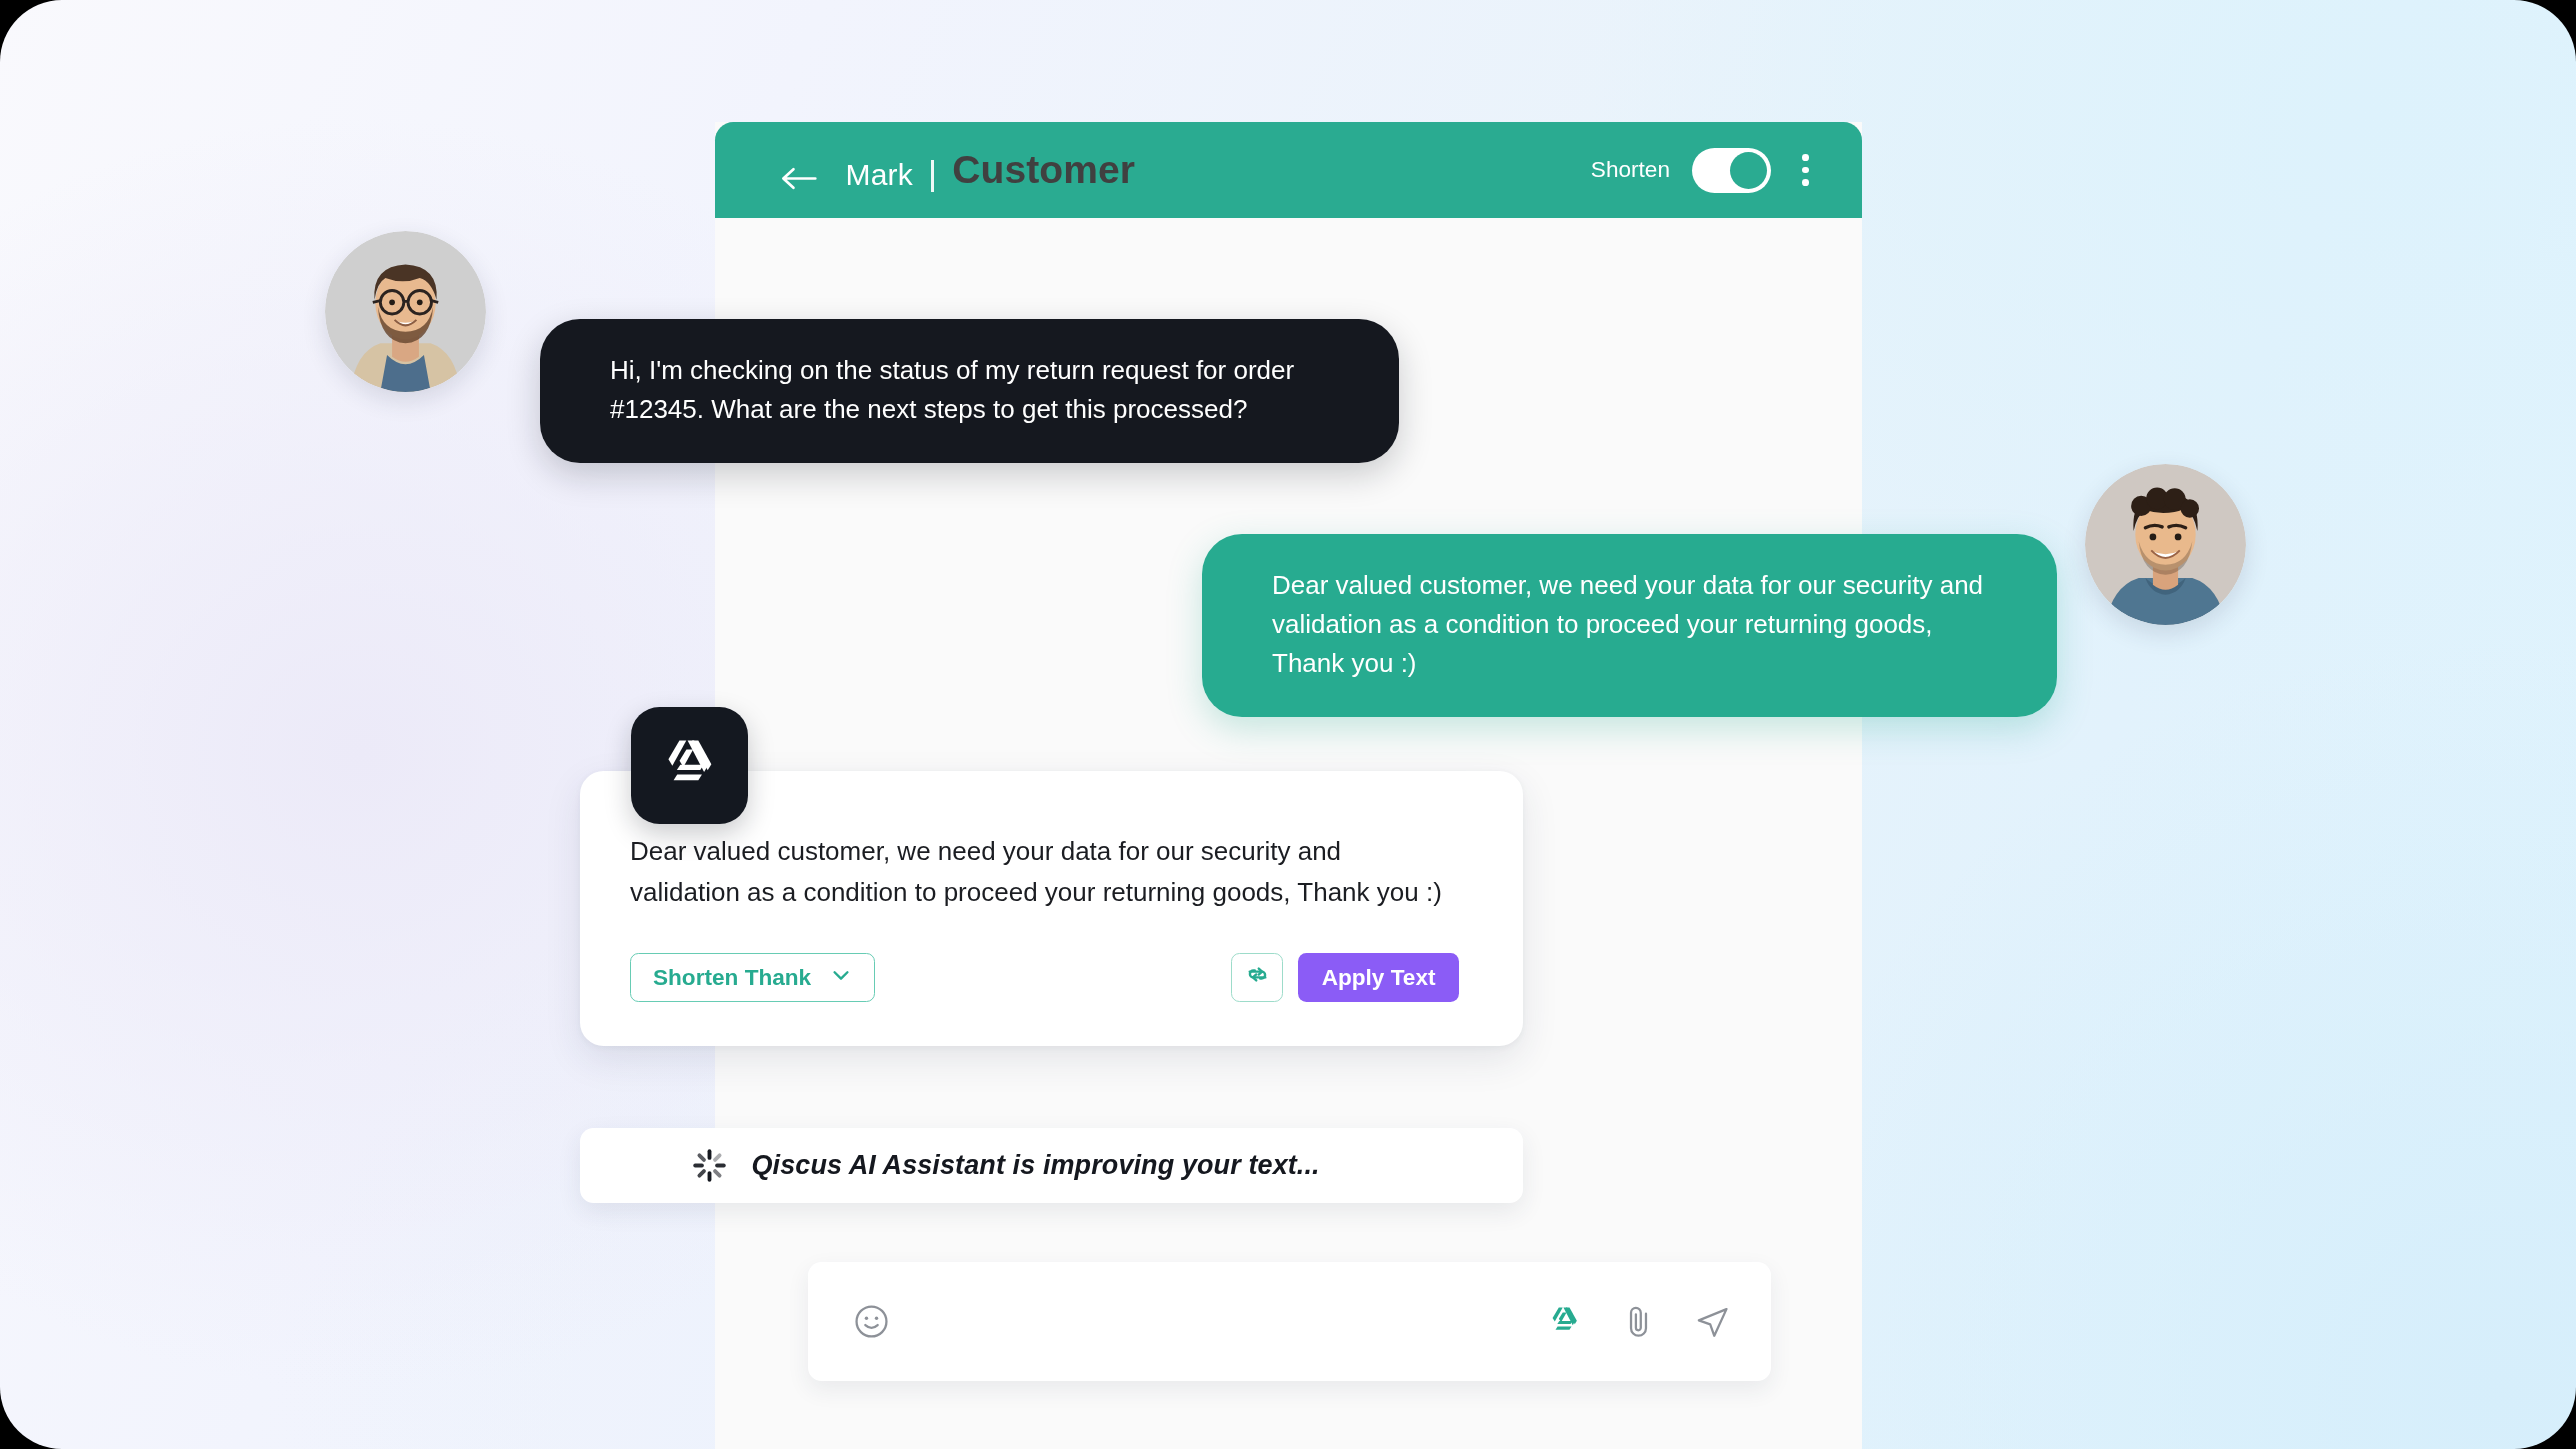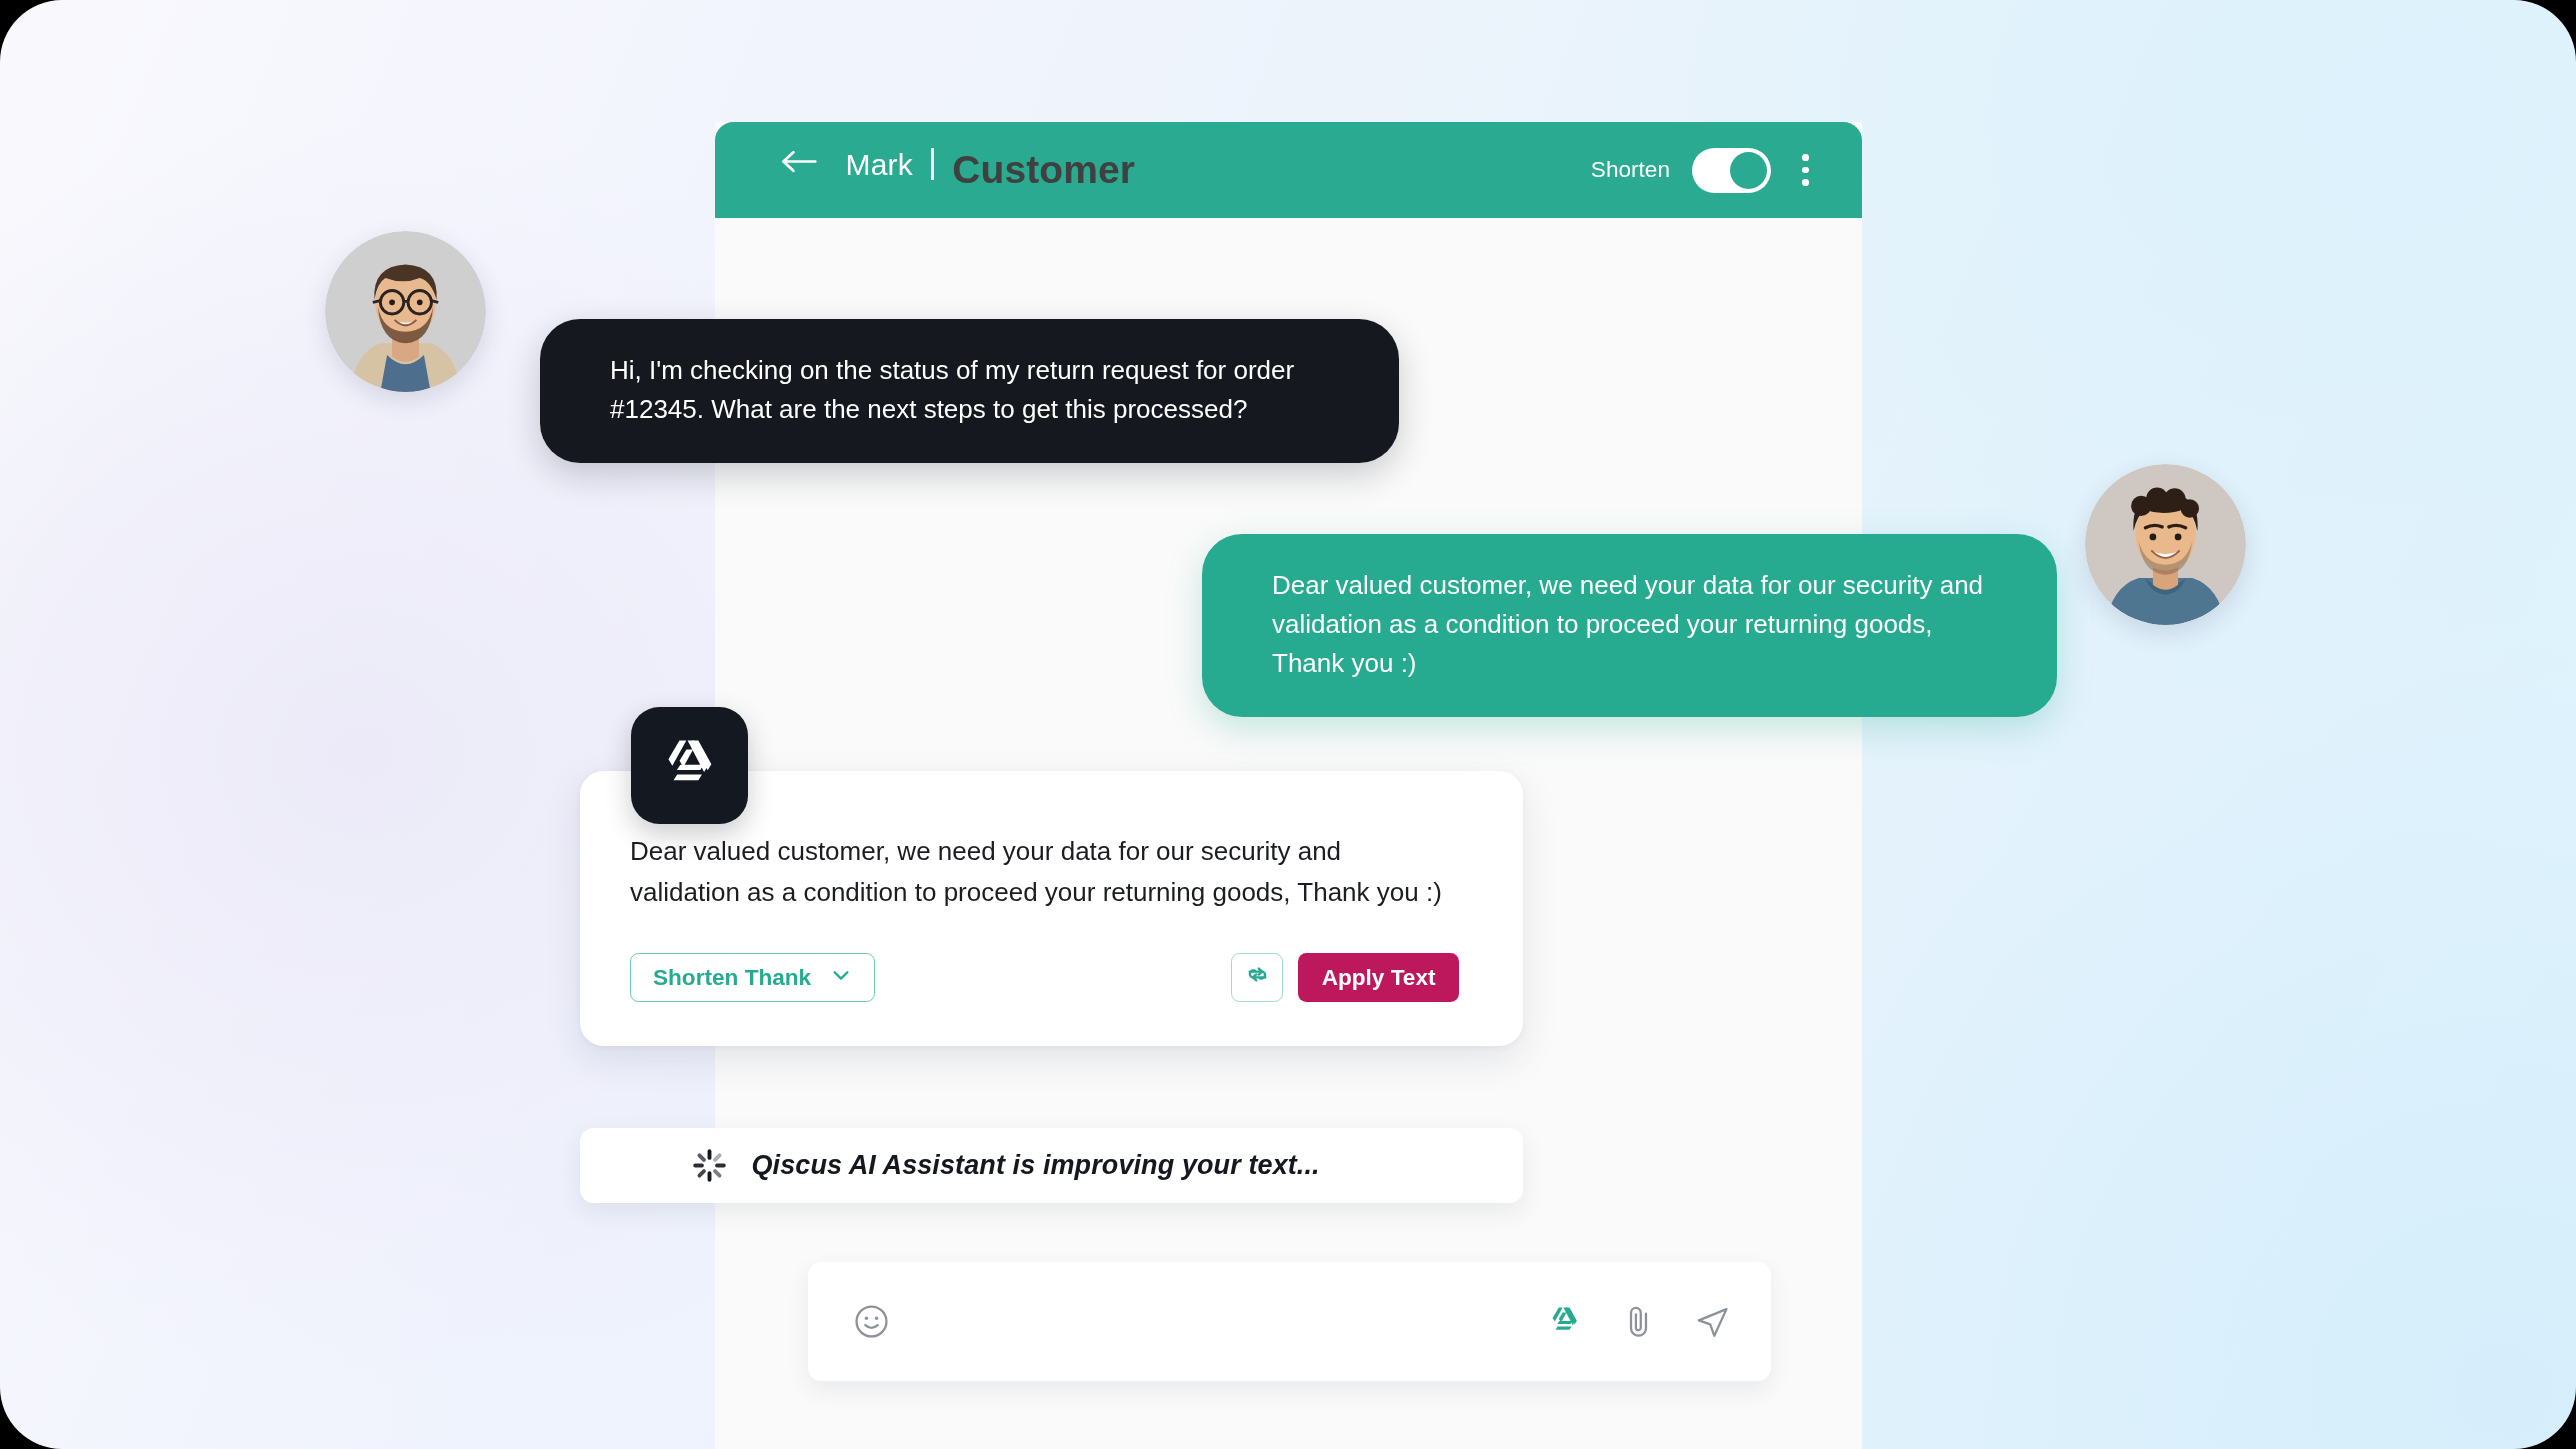--- a/index.html
+++ b/index.html
@@ -46,21 +46,21 @@
     background: #2aab91;
     border-top-left-radius: 18.4px;
     border-top-right-radius: 18.4px;
     display: flex;
     align-items: center;
     box-sizing: border-box;
     padding: 0 37px 0 65px;
   }
   .hdr-left {
     display: flex;
-    align-items: flex-start;
+    align-items: flex-end;
     flex: 1 1 auto;
     min-width: 0;
   }
   .back-arrow {
     width: 37px; height: 27px;
     margin-right: 28.5px;
     flex: 0 0 auto;
   }
   .hdr-name {
     color: #ffffff;
@@ -212,21 +212,21 @@
   }
   .actions-right { display: flex; align-items: center; gap: 15px; }
   #btn-regenerate {
     width: 52px; height: 49px;
     border: 1.7px solid #9ddcca;
     background: #ffffff;
   }
   #btn-apply {
     height: 49px;
     padding: 0 23.5px;
-    background: #be185d;
+    background: #8b5cf6;
     color: #ffffff;
     border: none;
     text-align: right;
   }
 
   
   #ai-logo {
     position: absolute;
     left: 631px;
     top: 707px;

